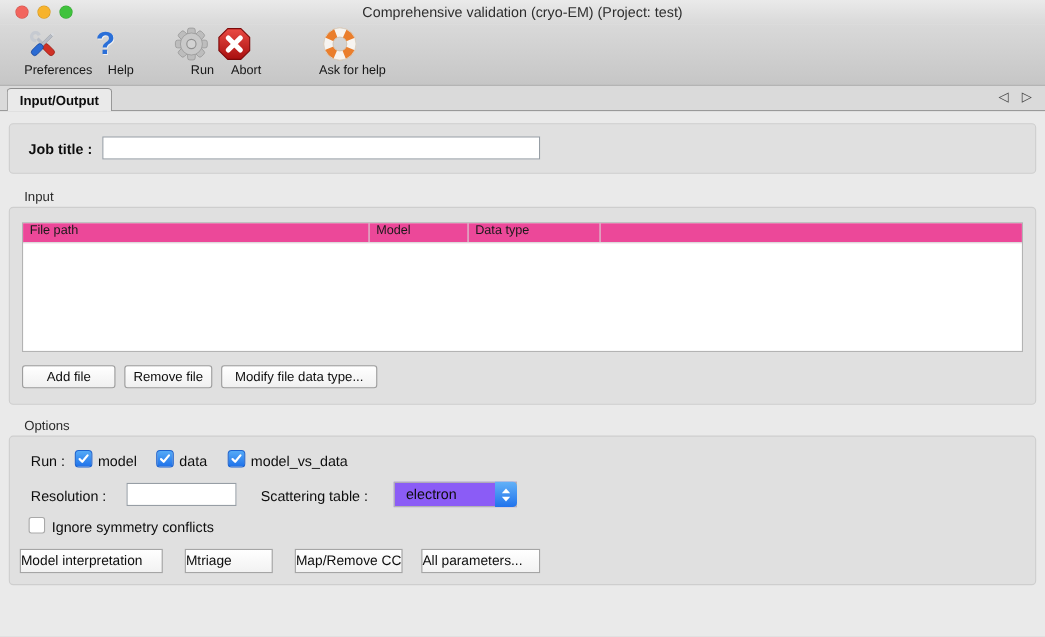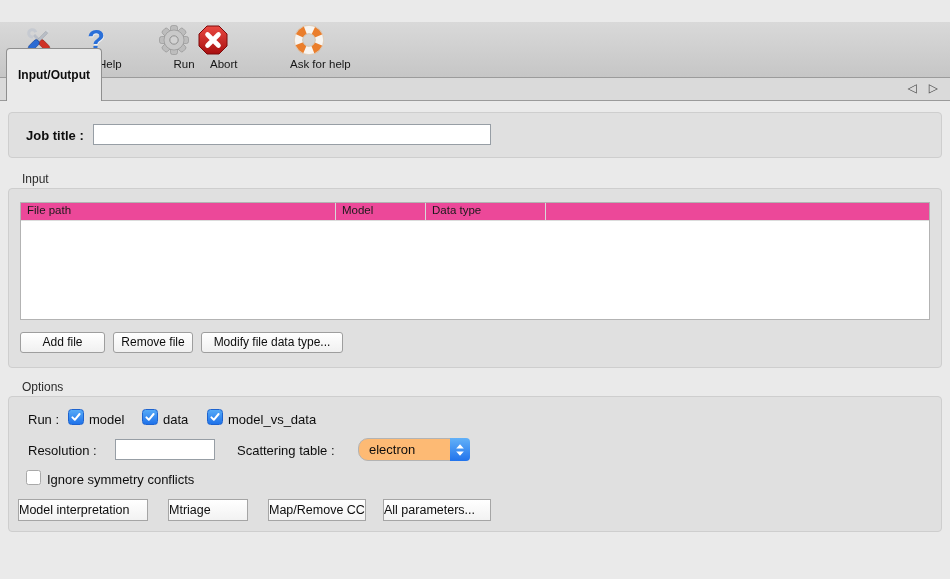--- a/index.html
+++ b/index.html
@@ -24,21 +24,21 @@
   #tool-preferences{left:2px;width:74px;}
   #tool-help{left:78px;width:36px;}
   #tool-run{left:152px;width:44px;}
   #tool-abort{left:190px;width:46px;}
   #tool-askforhelp{left:270px;width:78px;}
   .help-q{font-size:29px;font-weight:bold;color:#2a6fd8;line-height:32px;
     text-shadow:0.5px 1px 0 rgba(255,255,255,0.7);}
   
   .tabbar{position:absolute;top:78px;left:0;right:0;height:23px;background:#dadada;
     border-bottom:1px solid #9a9a9a;box-sizing:border-box;}
-  .tab{position:absolute;left:6px;bottom:-1px;height:20px;line-height:20px;padding:16px 11px;
+  .tab{position:absolute;left:6px;bottom:-1px;height:20px;line-height:20px;padding:0 11px;
     background:#eaeaea;border:1px solid #8f8f8f;border-bottom:none;border-radius:4px 4px 0 0;
     font-weight:bold;font-size:12px;color:#0d0d0d;}
   .tab-arrow{position:absolute;top:3px;font-size:12px;color:#4a4a4a;}
   #arrow-left{right:33px;}
   #arrow-right{right:12px;}
   
   .panel{position:absolute;left:8px;width:934px;background:#e0e0e0;
     border:1px solid #cecece;border-radius:4px;box-sizing:border-box;}
   #job-panel{top:112px;height:46px;}
   #input-panel{top:188px;height:180px;}
@@ -81,41 +81,47 @@
   #cb-model{left:68px;top:409px;}
   #cb-data{left:142px;top:409px;}
   #cb-mvd{left:207px;top:409px;}
   #run-label{left:28px;top:412px;}
   #cb-model-label{left:89px;top:412px;}
   #cb-data-label{left:163px;top:412px;}
   #cb-mvd-label{left:228px;top:412px;}
   #res-label{left:28px;top:443px;}
   #res-input{left:115px;top:439px;width:100px;height:21px;}
   #scat-label{left:237px;top:443px;}
-  .dropdown{position:absolute;left:358px;top:438px;width:112px;height:23px;background:#fdba74;
-    border:1px solid #b3b3b3;border-radius:10px;box-sizing:border-box;}
+  .dropdown{position:absolute;left:358px;top:438px;width:112px;height:23px;background:#8b5cf6;
+    border:1px solid #b3b3b3;border-radius:0;box-sizing:border-box;}
   .dd-value{position:absolute;left:10px;top:3px;font-size:13px;color:#0d0d0d;}
   .dd-cap{position:absolute;right:-1px;top:-1px;width:20px;height:23px;border-radius:0 4px 4px 0;
     background:linear-gradient(#62b1f8,#2173ec);display:flex;align-items:center;justify-content:center;}
   .checkbox-off{position:absolute;left:26px;top:470px;width:15px;height:15px;box-sizing:border-box;
     background:#fff;border:1px solid #a9a9a9;border-radius:2.5px;}
   #ignore-label{left:47px;top:472px;}
   
   .statusbar{position:absolute;left:0;right:0;top:556px;height:23px;background:#ececec;
     border-top:1px solid #a8a8a8;box-sizing:border-box;}
   .sphere{position:absolute;left:8px;top:4px;width:13px;height:13px;border-radius:50%;
     background:radial-gradient(circle at 35% 28%,#7d9bf5 0%,#2b3fd6 45%,#0d17a8 100%);}
   #status-text{position:absolute;left:29px;top:5px;font-size:11.5px;color:#0d0d0d;}
   #project-text{position:absolute;left:640px;top:5px;font-size:11.5px;color:#0d0d0d;}
 </style>
 </head>
 <body>
 
 <div class="window">
 
+  <div class="titlebar">
+    <span class="traffic t-red"></span>
+    <span class="traffic t-yellow"></span>
+    <span class="traffic t-green"></span>
+    <div class="title-text">Comprehensive validation (cryo-EM) (Project: test)</div>
+  </div>
 
   <div class="toolbar">
 
     <div class="tool" id="tool-preferences">
       <div class="ticon">
         <svg width="32" height="32" viewBox="0 0 32 32">
           <g transform="rotate(-45 16 16)">
             <circle cx="16" cy="6.5" r="3.6" fill="none" stroke="#c6cad1" stroke-width="3" stroke-dasharray="16 7" transform="rotate(125 16 6.5)"></circle>
             <rect x="14.6" y="9" width="2.8" height="9" fill="#b9bec7"></rect>
             <rect x="13" y="17" width="6" height="12.5" rx="2.8" fill="#cf3126" stroke="#8f1d15" stroke-width="0.6"></rect>

